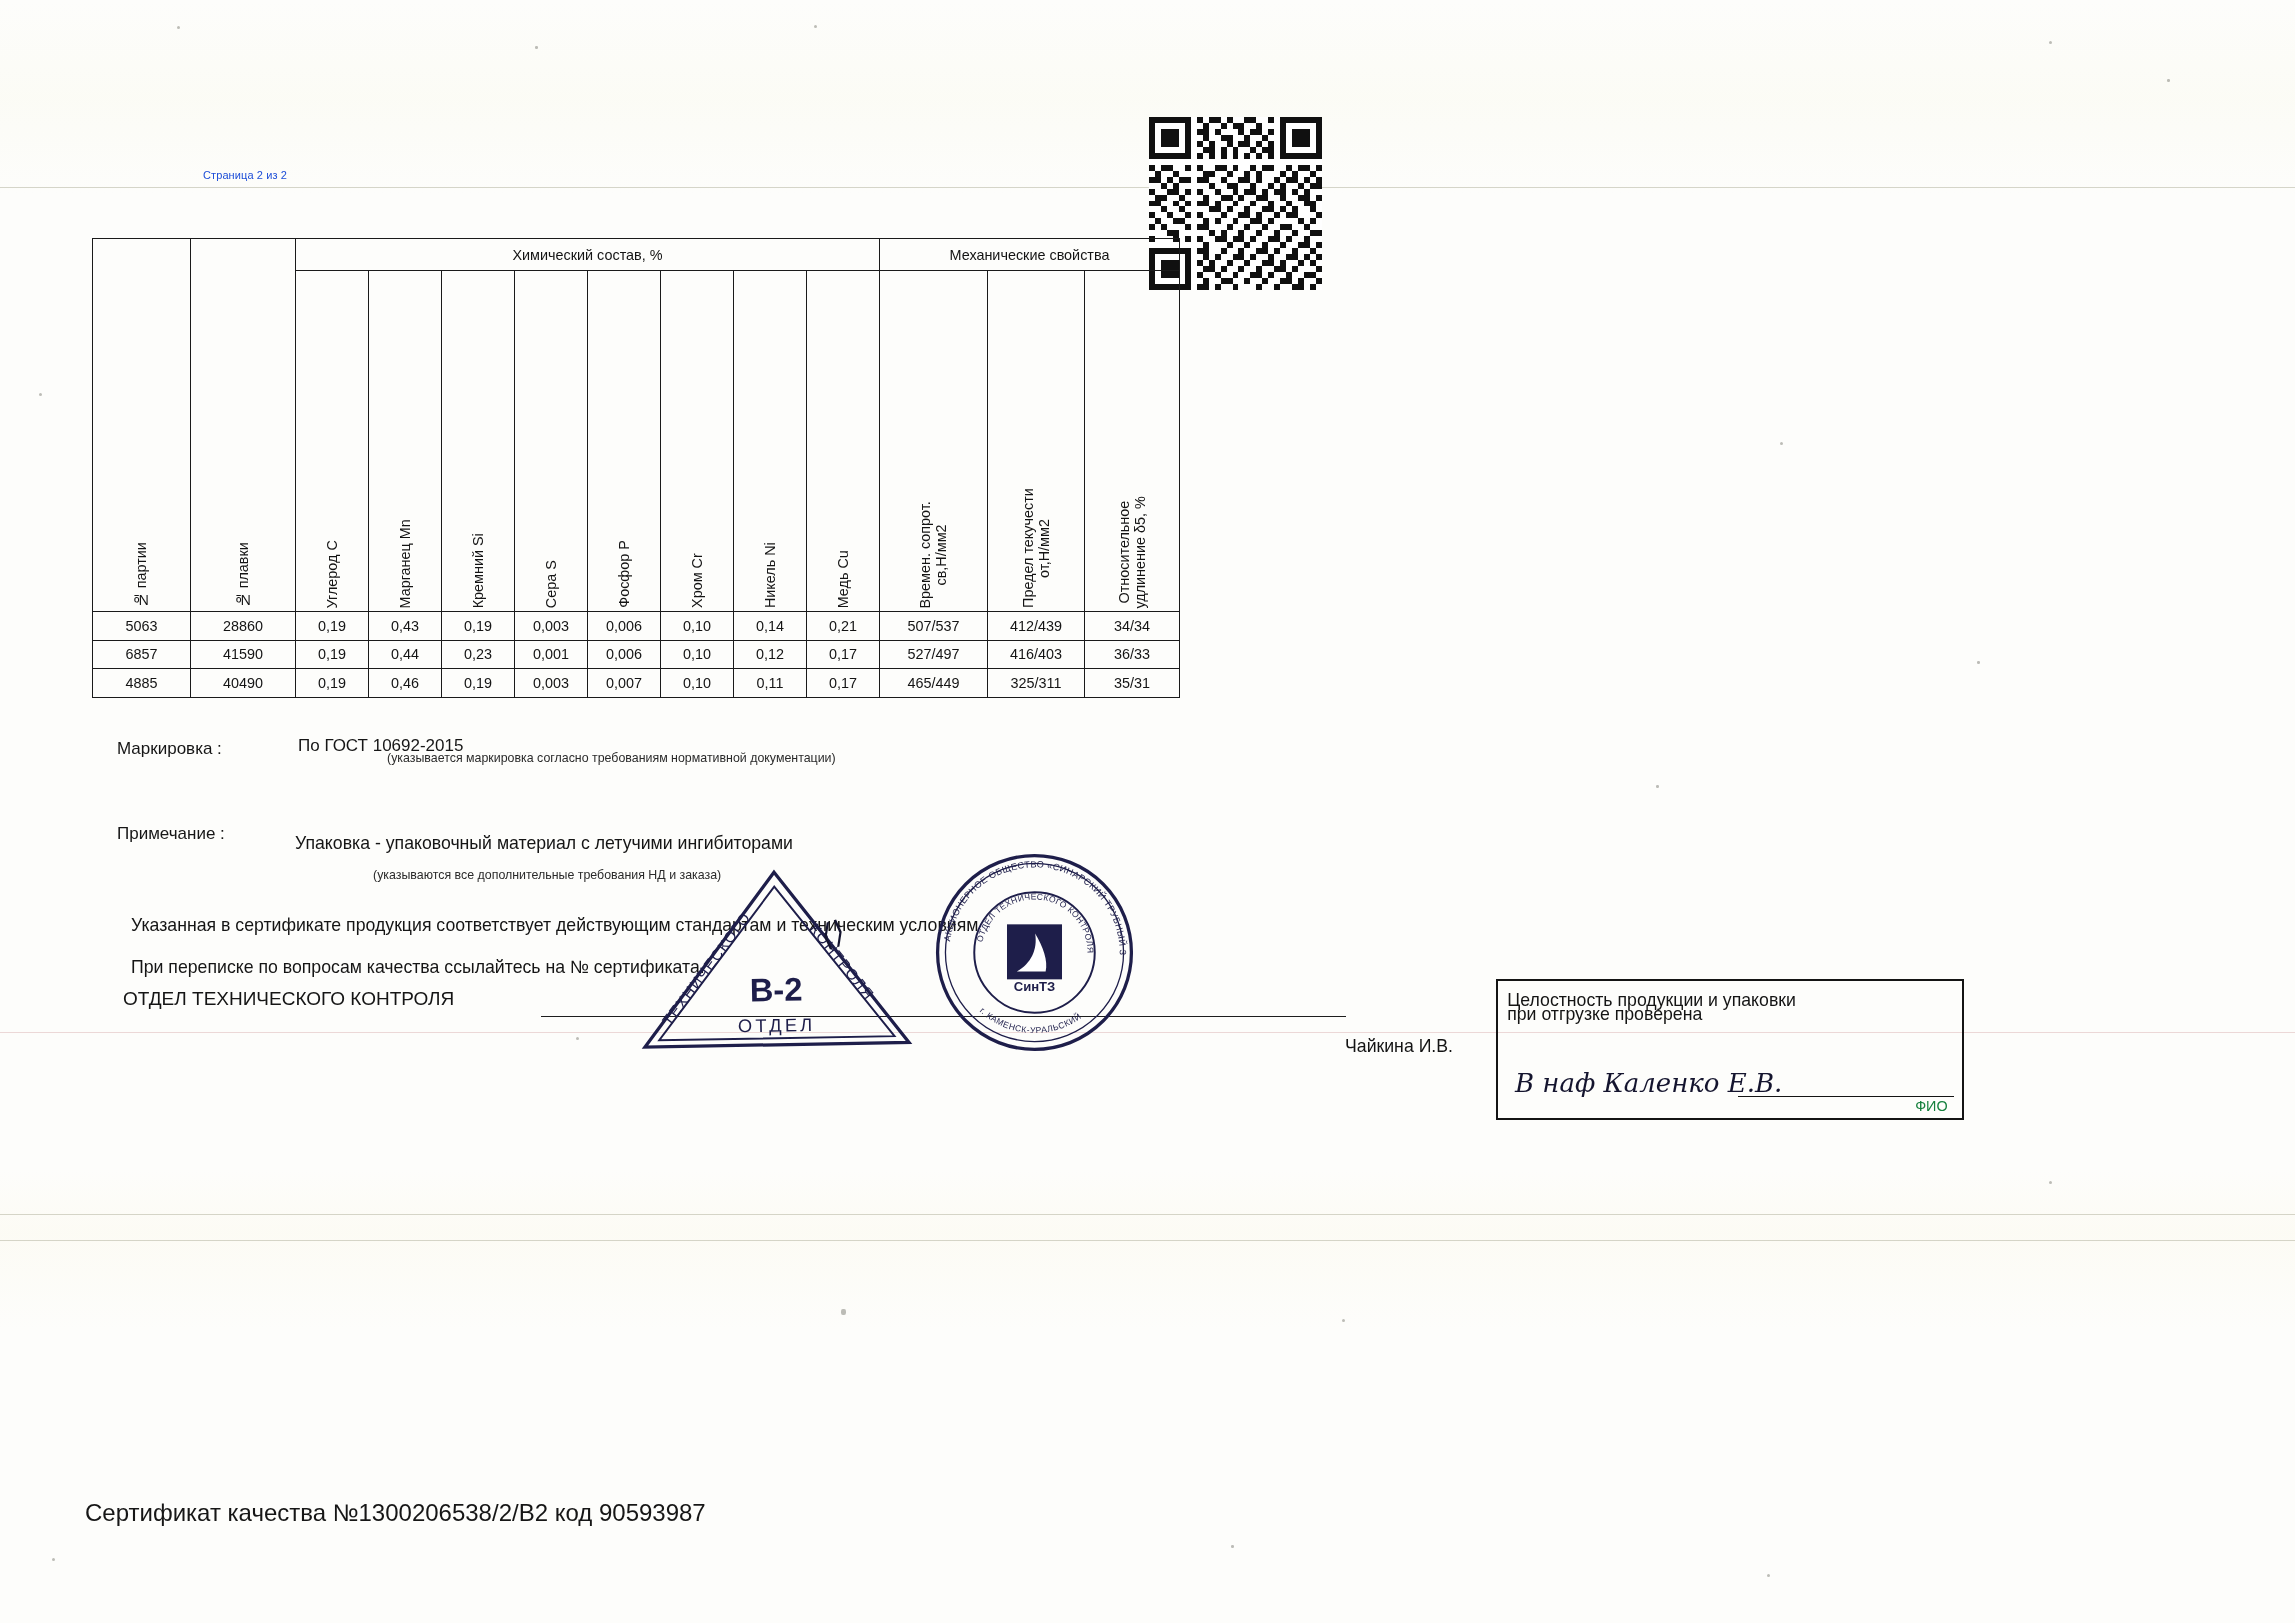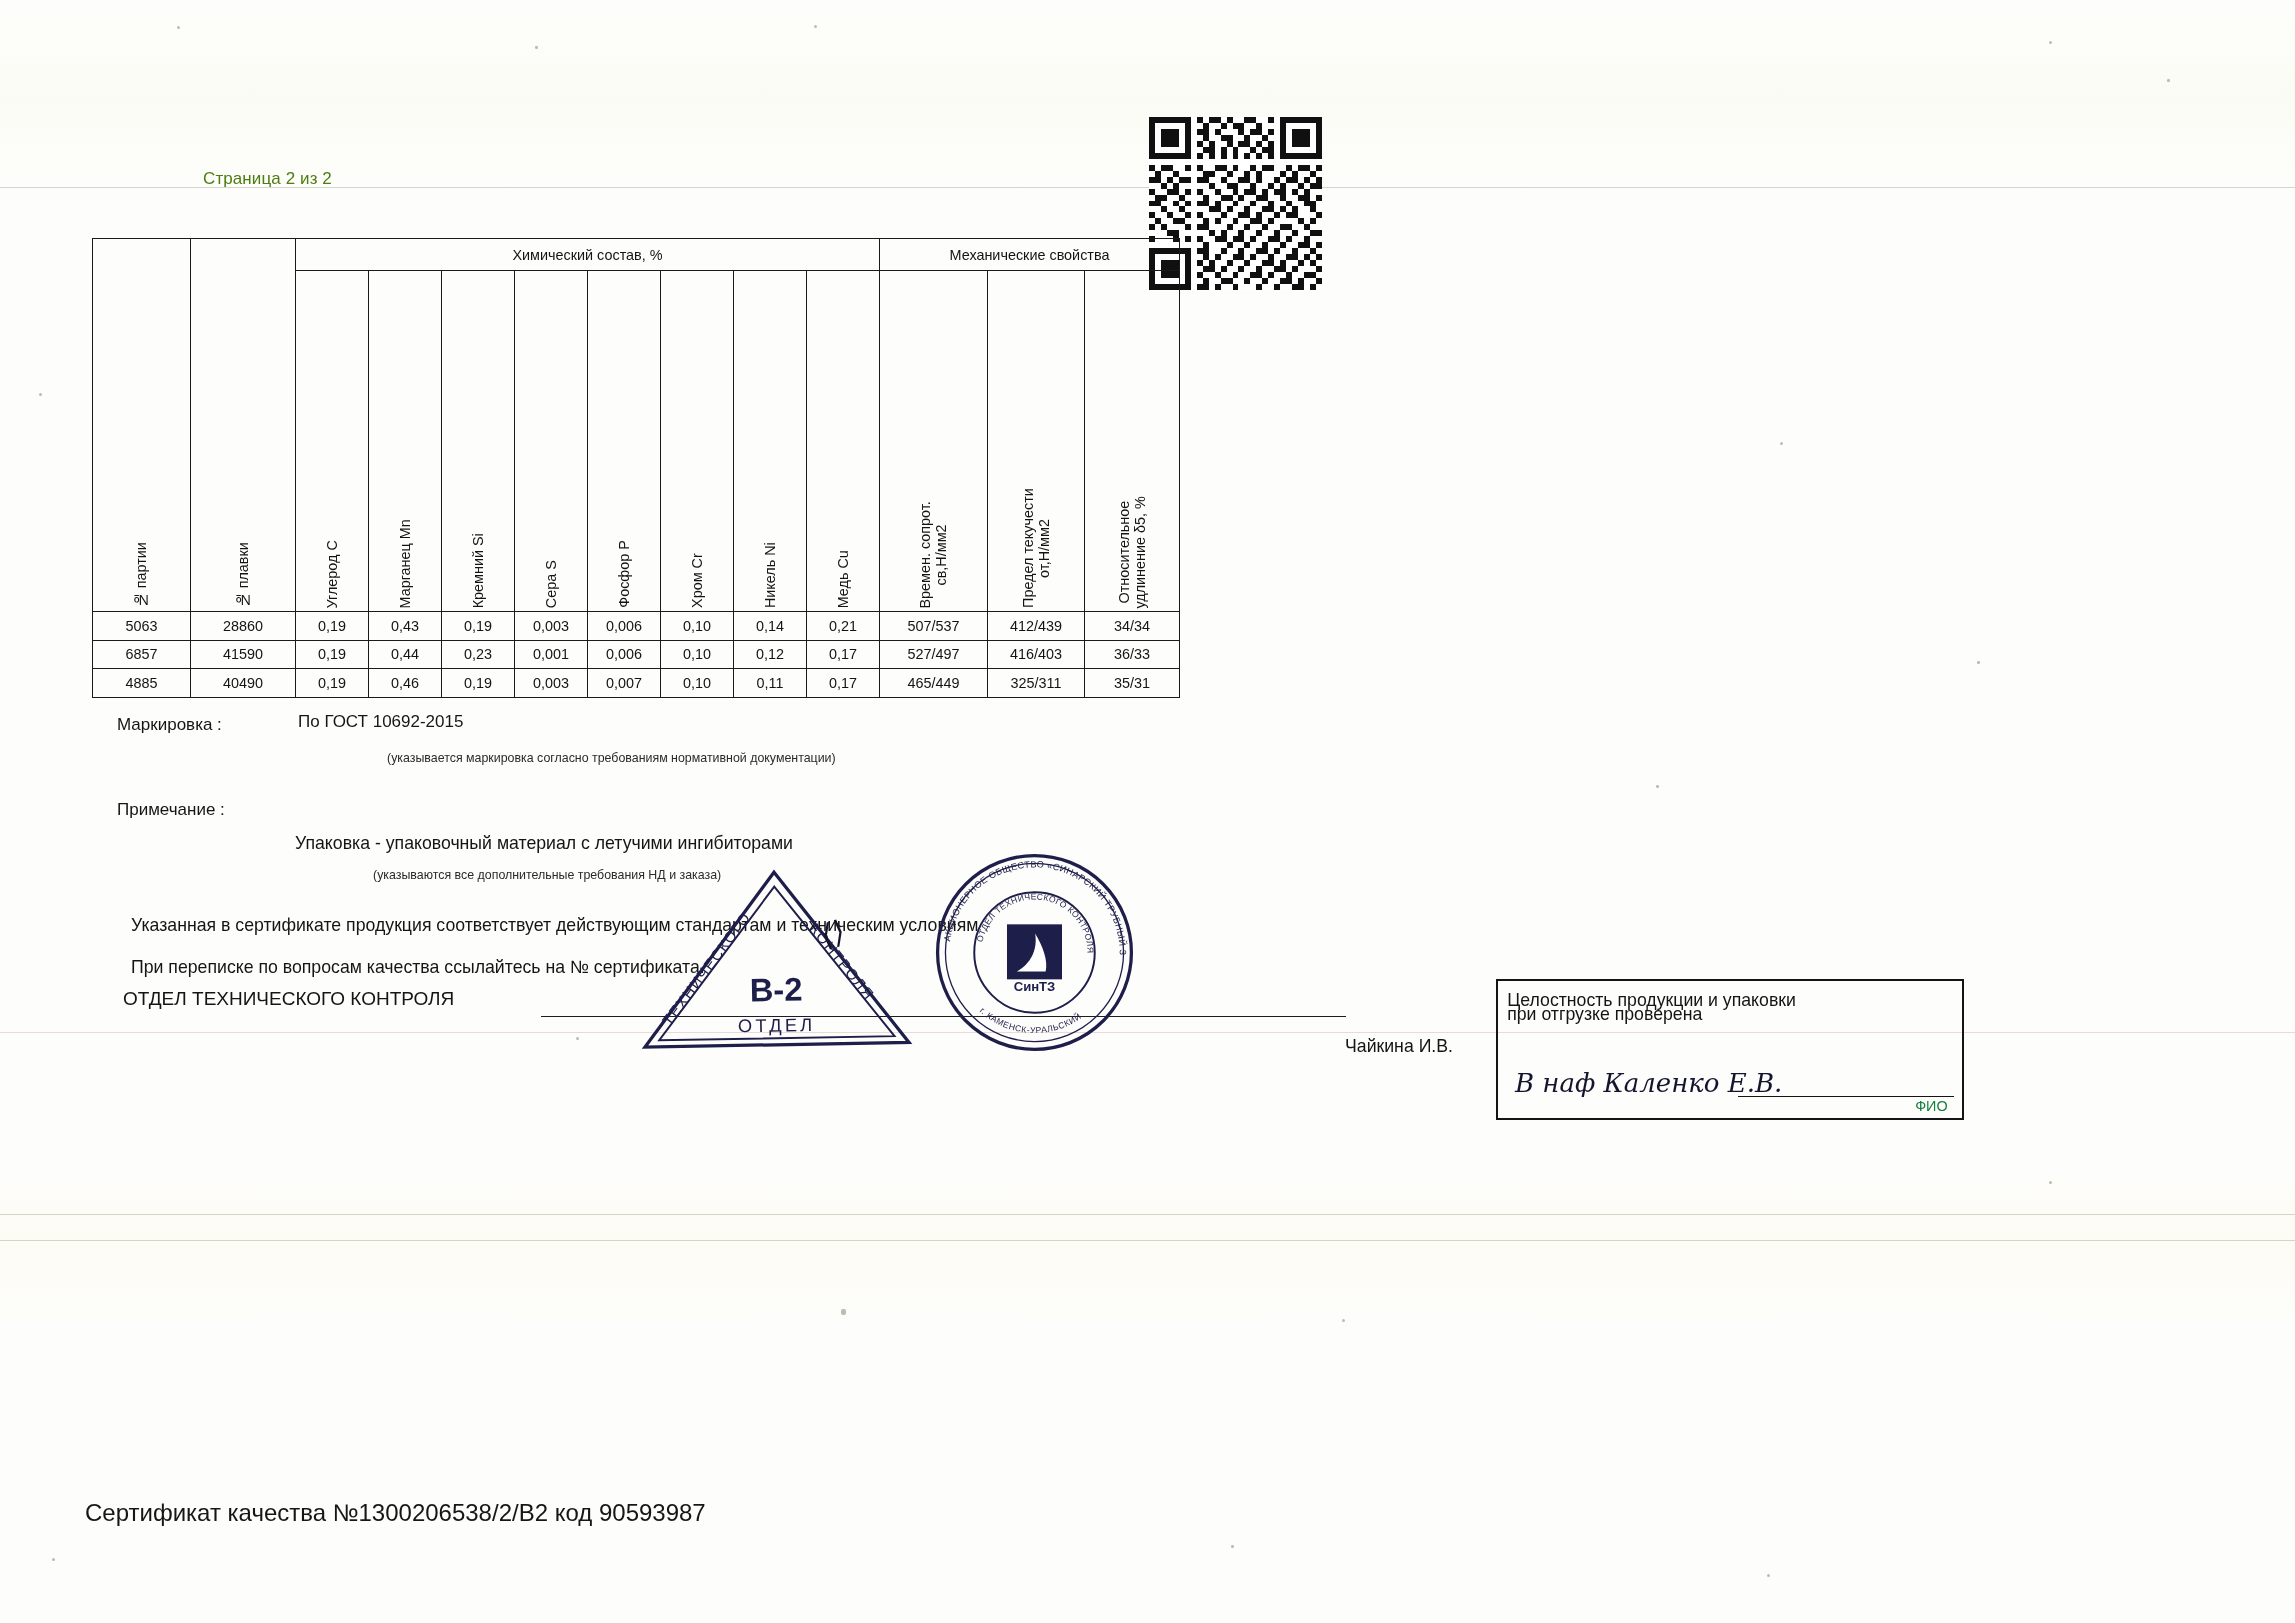--- a/index.html
+++ b/index.html
@@ -46,22 +46,22 @@
     background: #9a9a92;
     border-radius: 50%;
     opacity: .65;
   }
 
   
   .page-label {
     position: absolute;
     left: 203px;
     top: 169px;
-    font-size: 17px;
-    color: #4d7c0f;
+    font-size: 11px;
+    color: #1d4ed8;
     letter-spacing: 0.1px;
   }
 
   
   .qr {
     position: absolute;
     left: 1149px;
     top: 117px;
     width: 173px;
     height: 173px;
@@ -116,20 +116,21 @@
   .c-el      { width: 73px; }
   .c-mech-a  { width: 108px; }
   .c-mech-b  { width: 97px; }
   .c-mech-c  { width: 95px; }
 
   
   .lbl {
     position: absolute;
     font-size: 17px;
     color: #161616;
+    margin-top: 24px;
   }
   .sub {
     position: absolute;
     font-size: 12.4px;
     color: #2a2a2a;
   }
   .para {
     position: absolute;
     font-size: 17.7px;
     color: #151515;

